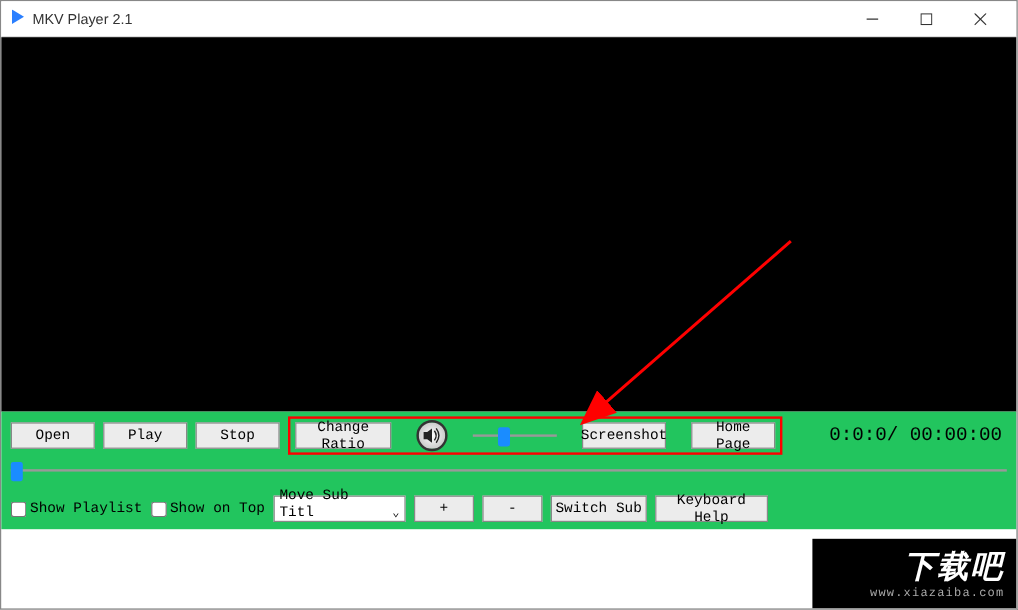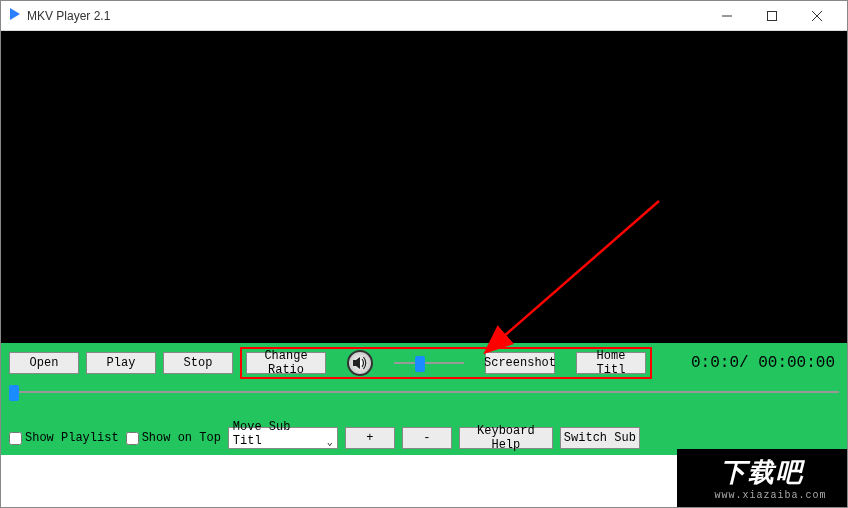--- a/index.html
+++ b/index.html
@@ -30,30 +30,30 @@
 .vol-slider { width: 70px; height: 18px; position: relative; }
 .vol-track { position: absolute; top: 8px; left: 0; right: 0; height: 2px; background: #999; }
 .vol-thumb { position: absolute; top: 2px; width: 10px; height: 16px; background: #1a8cff; border-radius: 2px; }
 
 .time { position: absolute; right: 4px; font-family: "Courier New", monospace; font-size: 16px; }
 
 .seek { margin-top: 6px; height: 18px; position: relative; }
 .seek-track { position: absolute; top: 8px; left: 0; right: 0; height: 2px; background: #999; }
 .seek-thumb { position: absolute; top: 2px; left: 0; width: 10px; height: 16px; background: #1a8cff; border-radius: 2px; }
 
-.row2 { margin-top: 24px; height: 26px; }
+.row2 { margin-top: 10px; height: 26px; }
 .chk { display: flex; align-items: center; gap: 3px; font-family: "Courier New", monospace; cursor: pointer; }
 .chk input { width: 13px; height: 13px; }
 
 .dropdown { height: 22px; border: 1px solid #888; background: #fff; font-family: "Courier New", monospace; font-size: 12px; padding: 0 4px; display: flex; align-items: flex-end; gap: 4px; cursor: pointer; width: 110px; justify-content: space-between; }
 .dropdown .arrow { font-size: 10px; }
 
 .arrow-annotation { position: absolute; pointer-events: none; }
 
-.watermark { position: absolute; right: 0; bottom: 0; width: 170px; height: 58px; background: #000; color: #fff; display: flex; flex-direction: column; align-items: center; justify-content: center; padding: 4px 10px; }
+.watermark { position: absolute; right: 0; bottom: 0; width: 170px; height: 58px; background: #000; color: #fff; display: flex; flex-direction: column; align-items: flex-end; justify-content: center; padding: 4px 10px; }
 .watermark .big { font-size: 26px; font-weight: bold; font-family: "Microsoft YaHei", sans-serif; font-style: italic; letter-spacing: 2px; }
 .watermark .url { font-size: 10px; color: #aaa; letter-spacing: 1px; margin-left: 17px; }
 </style>
 </head>
 <body>
 
 <div class="window">
 
   <div class="titlebar">
     <span class="app-icon">
@@ -98,21 +98,21 @@
             <polygon points="1,4 4,4 8,1 8,13 4,10 1,10" fill="#222"></polygon>
             <path d="M10,3 Q13,7 10,11" fill="none" stroke="#222" stroke-width="1.2"></path>
             <path d="M11.5,1 Q16,7 11.5,13" fill="none" stroke="#222" stroke-width="1.2"></path>
           </svg>
         </div>
         <div class="vol-slider">
           <div class="vol-track"></div>
           <div class="vol-thumb" style="left:30%"></div>
         </div>
         <button class="btn btn-70">Screenshot</button>
-        <button class="btn btn-70">Home Titl</button>
+        <button class="btn btn-70">Home Page</button>
       </div>
 
       <span class="time">0:0:0/ 00:00:00</span>
     </div>
 
     <div class="seek">
       <div class="seek-track"></div>
       <div class="seek-thumb"></div>
     </div>
 
@@ -124,22 +124,22 @@
       <label class="chk">
         <input type="checkbox" style="">
         <span>Show on Top</span>
       </label>
       <div class="dropdown">
         <span>Move Sub Titl</span>
         <span class="arrow">⌄</span>
       </div>
       <button class="btn btn-40">+</button>
       <button class="btn btn-40">-</button>
+      <button class="btn btn-80">Switch Sub</button>
       <button class="btn btn-90">Keyboard Help</button>
-      <button class="btn btn-80">Switch Sub</button>
     </div>
 
   </div>
 
   <svg class="arrow-annotation" style="left:468px; top:192px;" width="200" height="170">
     <defs>
       <marker id="ah" markerWidth="12" markerHeight="10" refX="10" refY="5" orient="auto">
         <polygon points="0,0 12,5 0,10" fill="#ff0000"></polygon>
       </marker>
     </defs>

